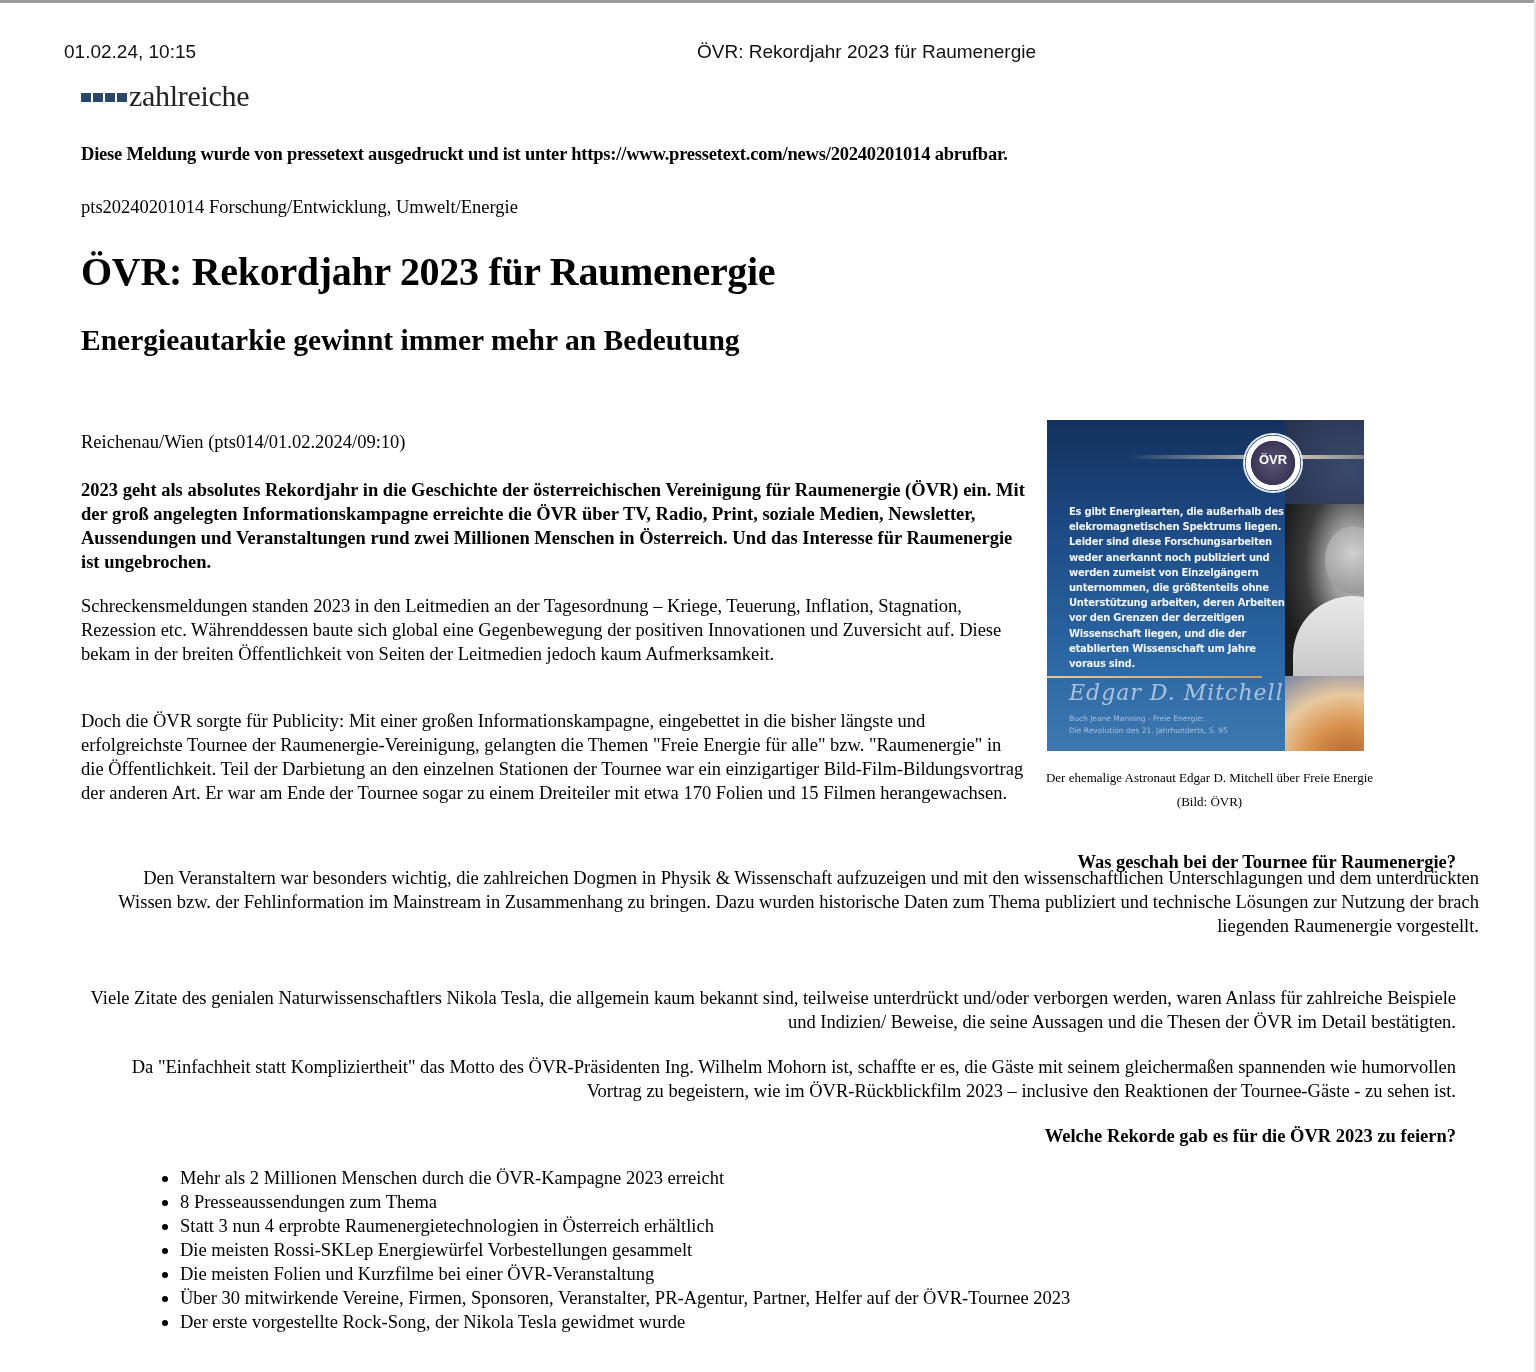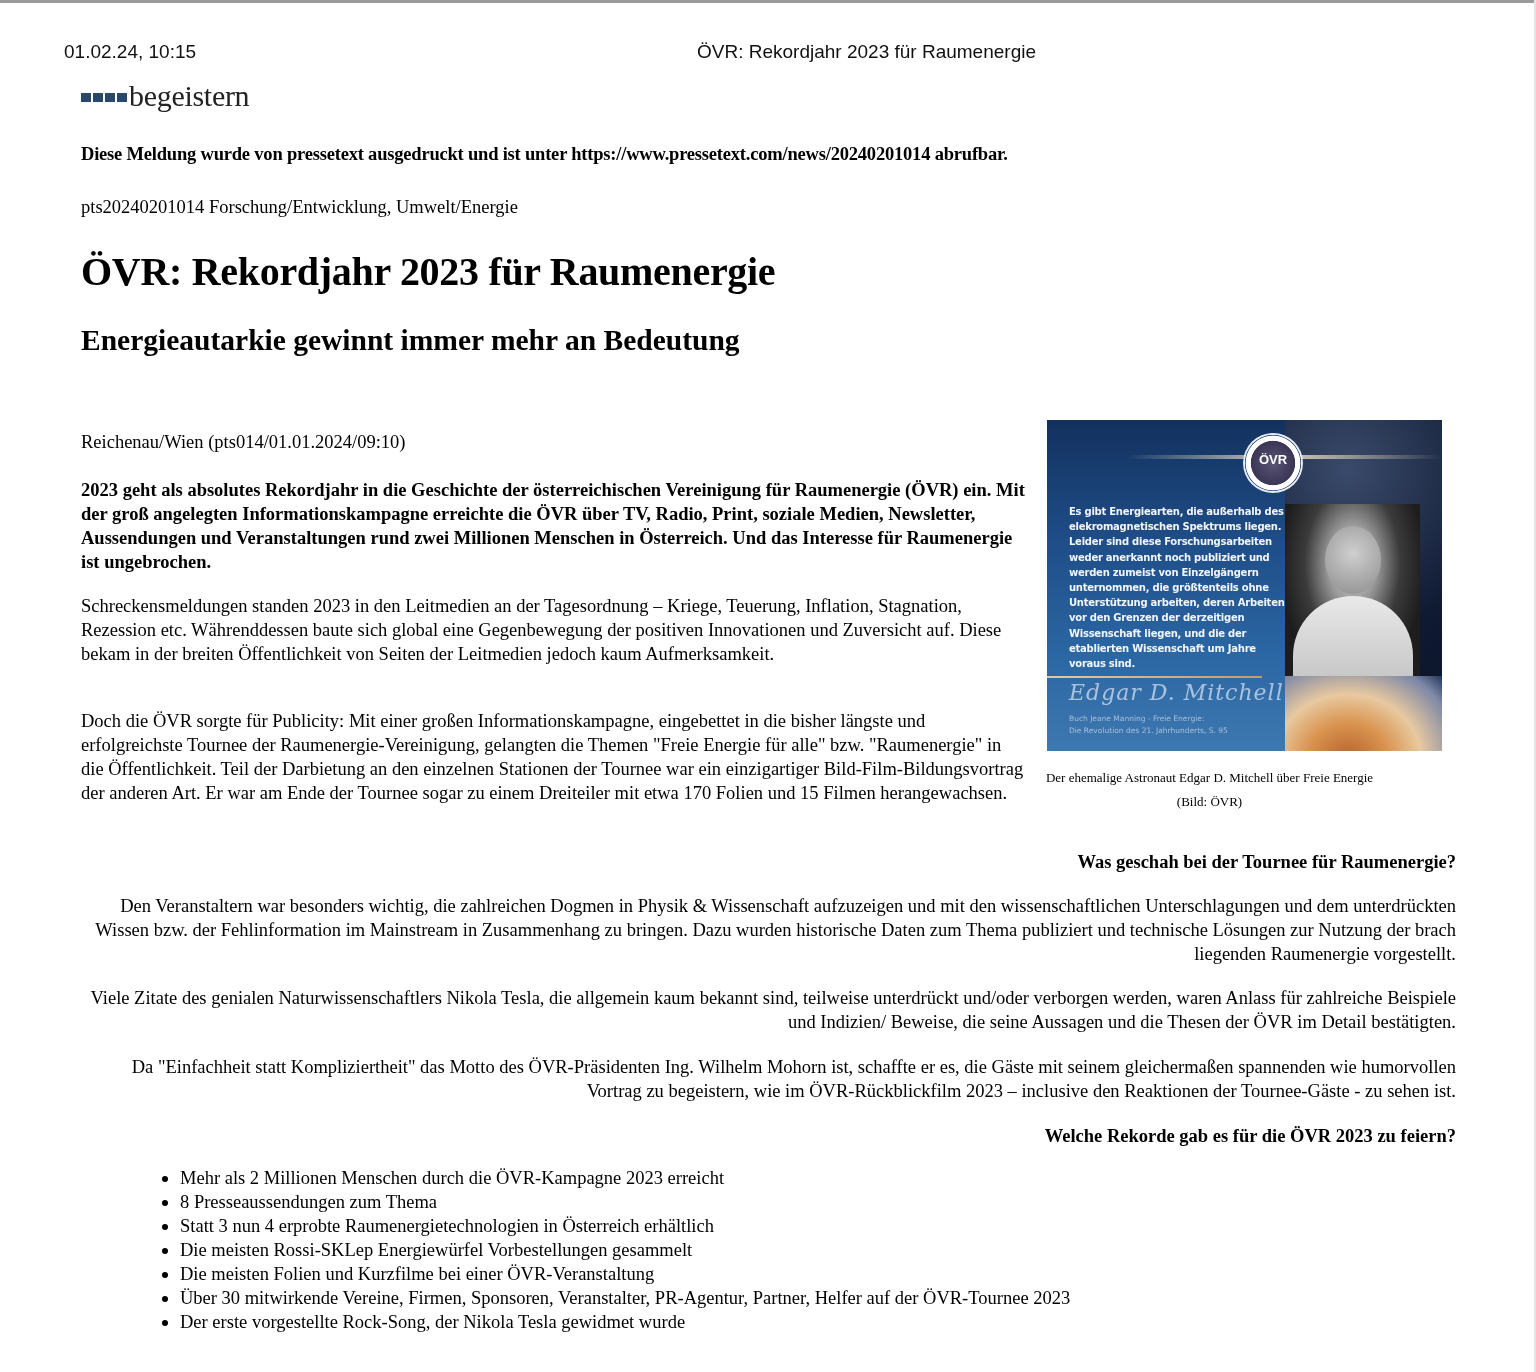--- a/index.html
+++ b/index.html
@@ -27,30 +27,30 @@
   h1.title { position:absolute; left:81px; top:248px; margin:0; font-size:40px; font-weight:bold; letter-spacing:-0.3px; }
   h2.subtitle { position:absolute; left:81px; top:324px; margin:0; font-size:29.5px; font-weight:bold; }
 
   .dateline { position:absolute; left:81px; top:432px; font-size:18.5px; }
   .col-text { position:absolute; left:81px; width:945px; font-size:18.5px; line-height:24px; }
   .lead { top:478px; font-weight:bold; }
   .p1 { top:594px; }
   .p2 { top:709px; }
   .full-text { position:absolute; left:81px; width:1375px; font-size:18.5px; line-height:24px;text-align:right; }
   .h3a { top:850px; font-weight:bold; }
-  .p3 { top:894px; }
+  .p3 { top:866px;margin-left:23px; }
   .p4 { top:986px; }
   .p5 { top:1055px; }
   .h3b { top:1124px; font-weight:bold; }
 
   ul.records { position:absolute; left:81px; top:1166px; margin:0; padding:0 0 0 53px; font-size:18.5px; line-height:24px; width:1300px; }
   ul.records li { list-style:none; position:relative;margin-left:46px; }
   ul.records li::before { content:""; position:absolute; left:-18px; top:10px; width:6px; height:6px; border-radius:50%; background:#000; }
 
-  .figure { position:absolute; left:1047px; top:420px; width:395px; height:331px; overflow:hidden;
+  .figure { position:absolute; left:1047px; top:420px; width:317px; height:331px; overflow:hidden;
     background:linear-gradient(180deg,#13315e 0%, #1e4c86 35%, #2a66a3 70%, #3e78b0 100%); }
   .fig-right { position:absolute; left:238px; top:0; width:157px; height:331px;
     background:radial-gradient(circle at 40% 15%, #3a4a6a 0%, #0f1a33 55%, #091226 100%); }
   .fig-glow { position:absolute; left:0; top:35px; width:395px; height:4px;
     background:linear-gradient(90deg, rgba(255,255,255,0) 20%, rgba(255,240,200,0.8) 60%, rgba(255,255,255,0) 100%); }
   .fig-emblem { position:absolute; left:198px; top:15px; width:56px; height:56px; border-radius:50%;
     background:radial-gradient(circle,#5a5574 0%, #3b3556 55%, #ffffff 57%, #ffffff 68%, #2e4e7a 70%);
     box-shadow:0 0 0 2px #e6ecf4; }
   .fig-emblem-label { position:absolute; left:0; right:0; top:17px; text-align:center; color:#fff;
     font-family:"Liberation Sans", sans-serif; font-weight:bold; font-size:13px; }
@@ -84,30 +84,30 @@
   <span class="print-title">ÖVR: Rekordjahr 2023 für Raumenergie</span>
 </div>
 
 <div class="logo">
   <div class="logo-blocks">
     <span></span>
       <span></span>
       <span></span>
       <span></span>
   </div>
-  <span class="logo-text">begeistern</span>
+  <span class="logo-text">zahlreiche</span>
 </div>
 
 <div class="notice">Diese Meldung wurde von pressetext ausgedruckt und ist unter https://www.pressetext.com/news/20240201014 abrufbar.</div>
 <div class="categories">pts20240201014 Forschung/Entwicklung, Umwelt/Energie</div>
 
 <h1 class="title">ÖVR: Rekordjahr 2023 für Raumenergie</h1>
 <h2 class="subtitle">Energieautarkie gewinnt immer mehr an Bedeutung</h2>
 
-<div class="dateline">Reichenau/Wien (pts014/01.01.2024/09:10)</div>
+<div class="dateline">Reichenau/Wien (pts014/01.02.2024/09:10)</div>
 <div class="col-text lead">2023 geht als absolutes Rekordjahr in die Geschichte der österreichischen Vereinigung für Raumenergie (ÖVR) ein. Mit der groß angelegten Informationskampagne erreichte die ÖVR über TV, Radio, Print, soziale Medien, Newsletter, Aussendungen und Veranstaltungen rund zwei Millionen Menschen in Österreich. Und das Interesse für Raumenergie ist ungebrochen.</div>
 <div class="col-text p1">Schreckensmeldungen standen 2023 in den Leitmedien an der Tagesordnung – Kriege, Teuerung, Inflation, Stagnation, Rezession etc. Währenddessen baute sich global eine Gegenbewegung der positiven Innovationen und Zuversicht auf. Diese bekam in der breiten Öffentlichkeit von Seiten der Leitmedien jedoch kaum Aufmerksamkeit.</div>
 <div class="col-text p2">Doch die ÖVR sorgte für Publicity: Mit einer großen Informationskampagne, eingebettet in die bisher längste und erfolgreichste Tournee der Raumenergie-Vereinigung, gelangten die Themen "Freie Energie für alle" bzw. "Raumenergie" in die Öffentlichkeit. Teil der Darbietung an den einzelnen Stationen der Tournee war ein einzigartiger Bild-Film-Bildungsvortrag der anderen Art. Er war am Ende der Tournee sogar zu einem Dreiteiler mit etwa 170 Folien und 15 Filmen herangewachsen.</div>
 
 <div class="figure">
   <div class="fig-right"></div>
   <div class="fig-glow"></div>
   <div class="fig-emblem">
     <div class="fig-emblem-label">ÖVR</div>
   </div>

